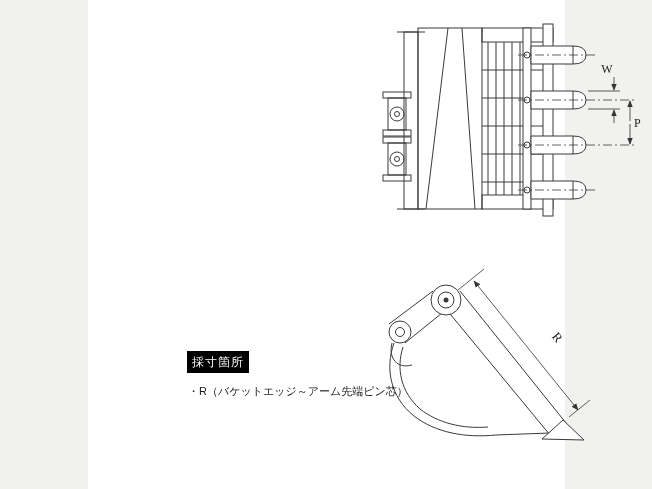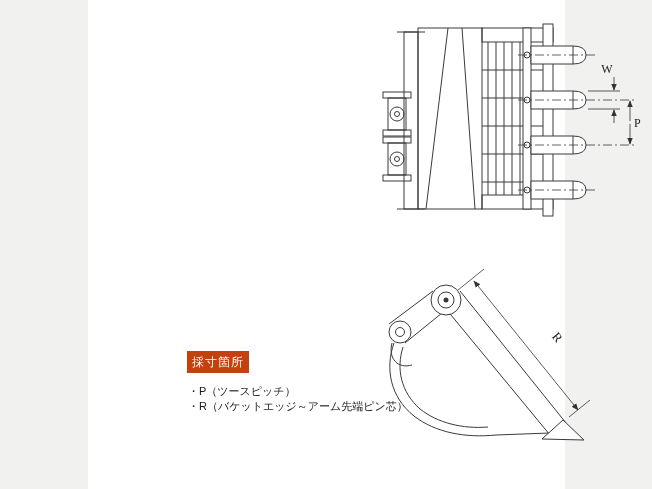--- a/index.html
+++ b/index.html
@@ -164,20 +164,19 @@
         <g stroke="#333" stroke-width="0.8">
           <line x1="98" y1="26" x2="124" y2="5"></line>
           <line x1="209" y1="153" x2="230" y2="136"></line>
           <line x1="166" y1="81.5" x2="114" y2="17" marker-end="url(#arrB)"></line>
           <line x1="166" y1="81.5" x2="218" y2="146" marker-end="url(#arrB)"></line>
         </g>
       </g>
       <text x="194" y="76" text-anchor="middle" font-size="13" transform="rotate(50 194 76)">R</text>
     </svg>
 
-    <div class="legend-header" style="background: #c2410c; color: rgb(255, 255, 255); text-align: center;">採寸箇所</div>
+    <div class="legend-header" style="background: #000000; color: rgb(255, 255, 255); text-align: center;">採寸箇所</div>
     <div class="legend-items">
-      <div>・P（ツースピッチ）</div>
       <div>・R（バケットエッジ～アーム先端ピン芯）</div>
     </div>
 
   </div>
 </div>
 
 </body></html>

